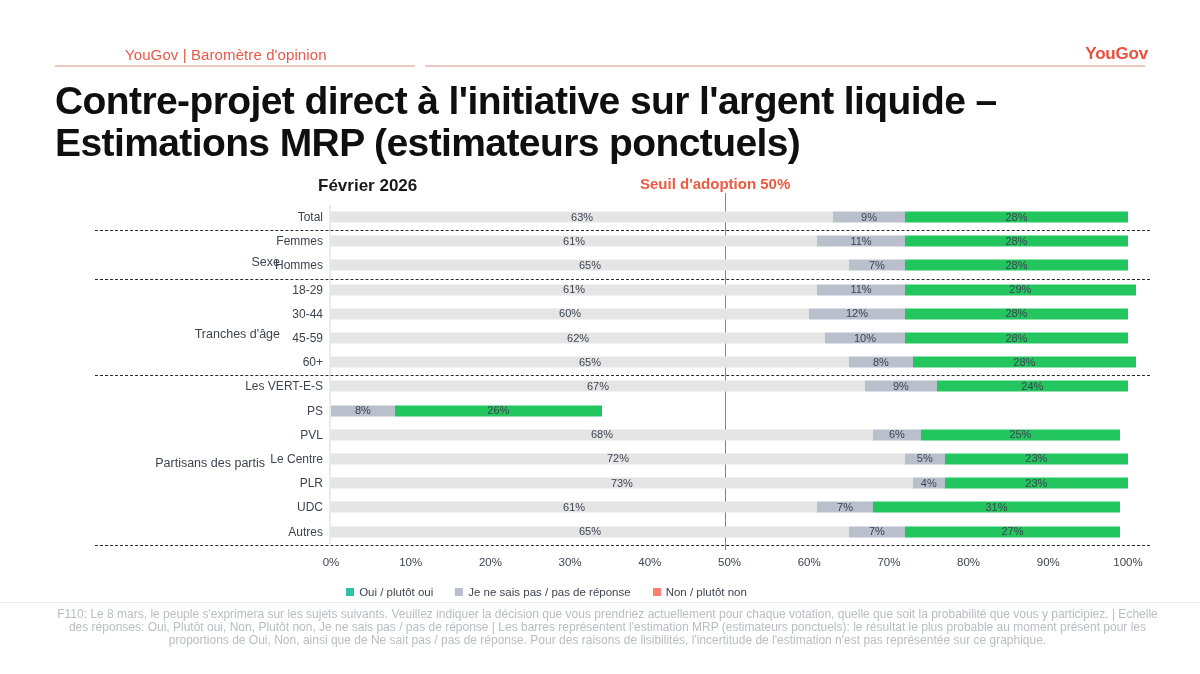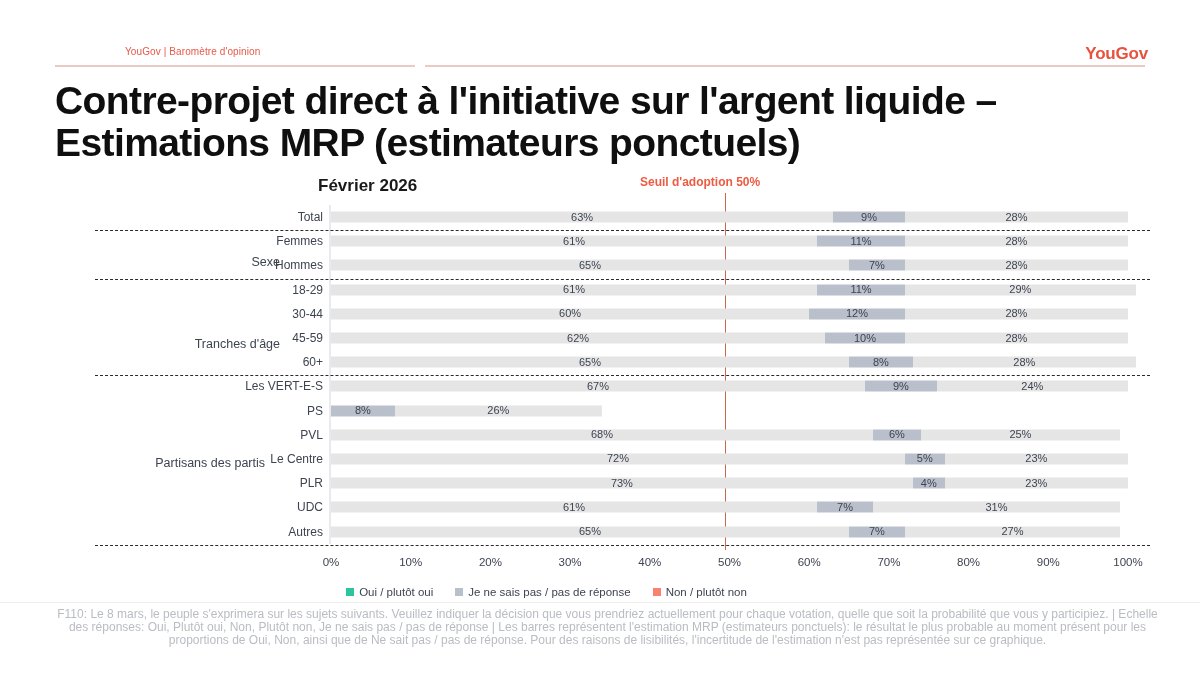--- a/index.html
+++ b/index.html
@@ -13,21 +13,21 @@
     font-family: "Liberation Sans", sans-serif;
     overflow: hidden;
   }
 
   
   .header {
     position: absolute; left: 0; top: 0; width: 1200px; height: 72px;
   }
   .brand-label {
     position: absolute; left: 125px; top: 46px;
-    font-size: 10px; color: #e8584a; font-weight: 400;
+    font-size: 15px; color: #e8584a; font-weight: 400;
     letter-spacing: .1px; white-space: nowrap;
   }
   .rule-left {
     position: absolute; left: 55px; top: 65px; width: 360px; height: 2px;
     background: #eccac4;
   }
   .rule-right {
     position: absolute; left: 425px; top: 65px; width: 720px; height: 2px;
     background: #eccac4;
   }
@@ -46,21 +46,21 @@
     max-width: 975px;
   }
   .subtitle {
     position: absolute; left: 318px; top: 176px;
     font-size: 17px; font-weight: bold; color: #1a1a1a;
   }
 
   
   .threshold-label {
     position: absolute; left: 640px; top: 175px;
-    font-size: 12px; font-weight: bold; color: #ec5b42;
+    font-size: 15px; font-weight: bold; color: #ec5b42;
     white-space: nowrap;
   }
   .threshold-line {
     position: absolute; left: 725px; top: 193px; width: 1px; height: 357px;
     background: #c9694f;
   }
 
   
   .plot {
     position: absolute; left: 0; top: 205px; width: 1200px; height: 350px;
@@ -82,21 +82,21 @@
   }
   .seg { position: relative; height: 100%; }
   .seg-val {
     position: absolute; left: 50%; top: 50%;
     transform: translate(-50%, -50%);
     font-size: 11px; color: #3d4450; white-space: nowrap;
     line-height: 1;
   }
   .seg.yes   { background: #e5e5e5; }
   .seg.dk    { background: #b9bfcb; }
-  .seg.no    { background: #e5e5e5; }
+  .seg.no    { background: #22c55e; }
 
   .axis-start-line {
     position: absolute; left: 329px; top: 0px; width: 2px; height: 339px;
     background: #e9eaee;
   }
 
   
   .sep {
     position: absolute; left: 95px; width: 1055px; height: 0;
     border-top: 1.6px dashed #2b2b2b;
@@ -353,21 +353,21 @@
       </div>
     </div>
   <div id="separators">
       <div class="sep" style="top: 25.2px;"></div>
       <div class="sep" style="top: 73.6px;"></div>
       <div class="sep" style="top: 170.4px;"></div>
       <div class="sep" style="top: 339.8px;"></div>
     </div>
   <div id="group-labels">
       <div class="group-label" style="top: 50px; right: 920px;">Sexe</div>
-      <div class="group-label" style="top: 132px; right: 920px;">Tranches d'âge</div>
+      <div class="group-label" style="top: 122px; right: 920px;">Tranches d'âge</div>
       <div class="group-label" style="top: 251px; right: 935px;">Partisans des partis</div>
     </div>
 </div>
 
 <div class="xaxis" id="xaxis">
     <div class="xtick" style="left: 0%;">0%</div>
     <div class="xtick" style="left: 10%;">10%</div>
     <div class="xtick" style="left: 20%;">20%</div>
     <div class="xtick" style="left: 30%;">30%</div>
     <div class="xtick" style="left: 40%;">40%</div>

